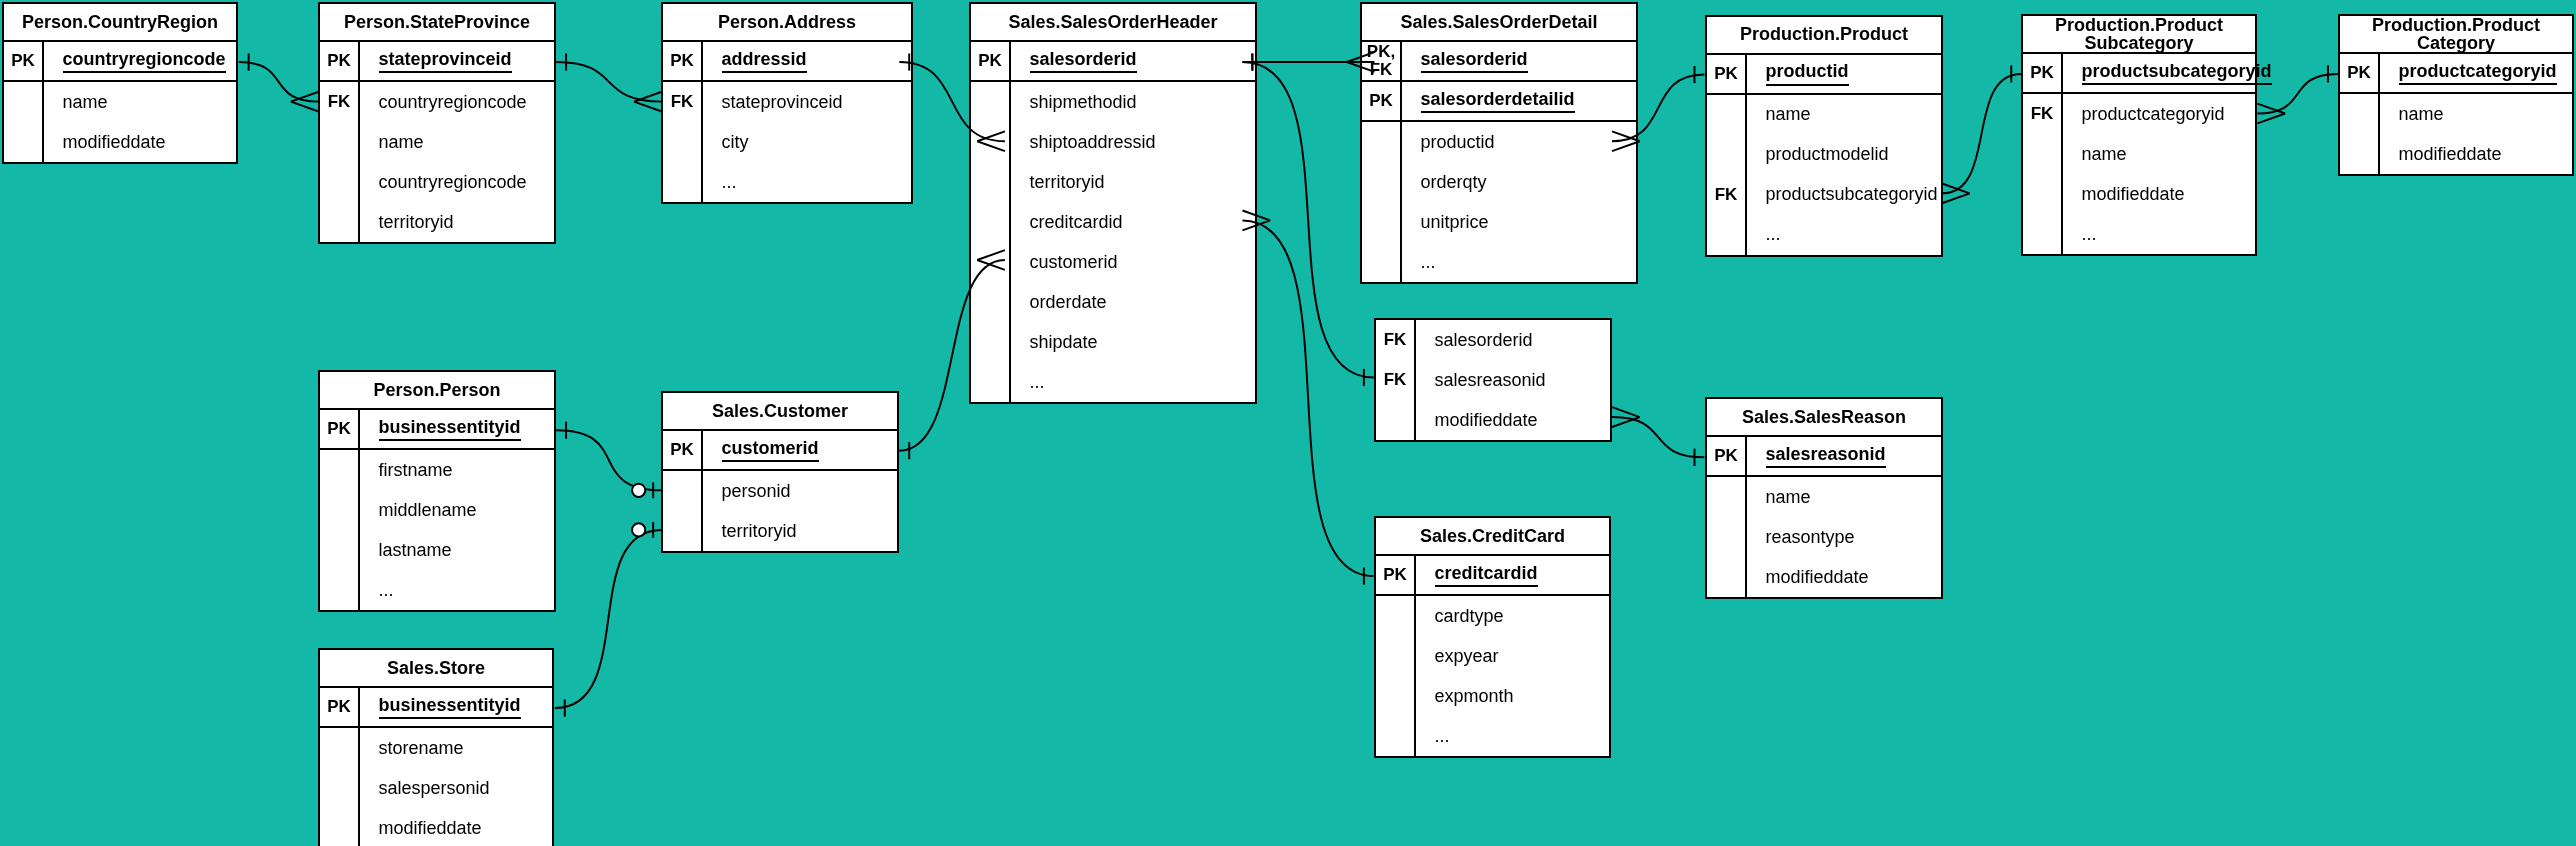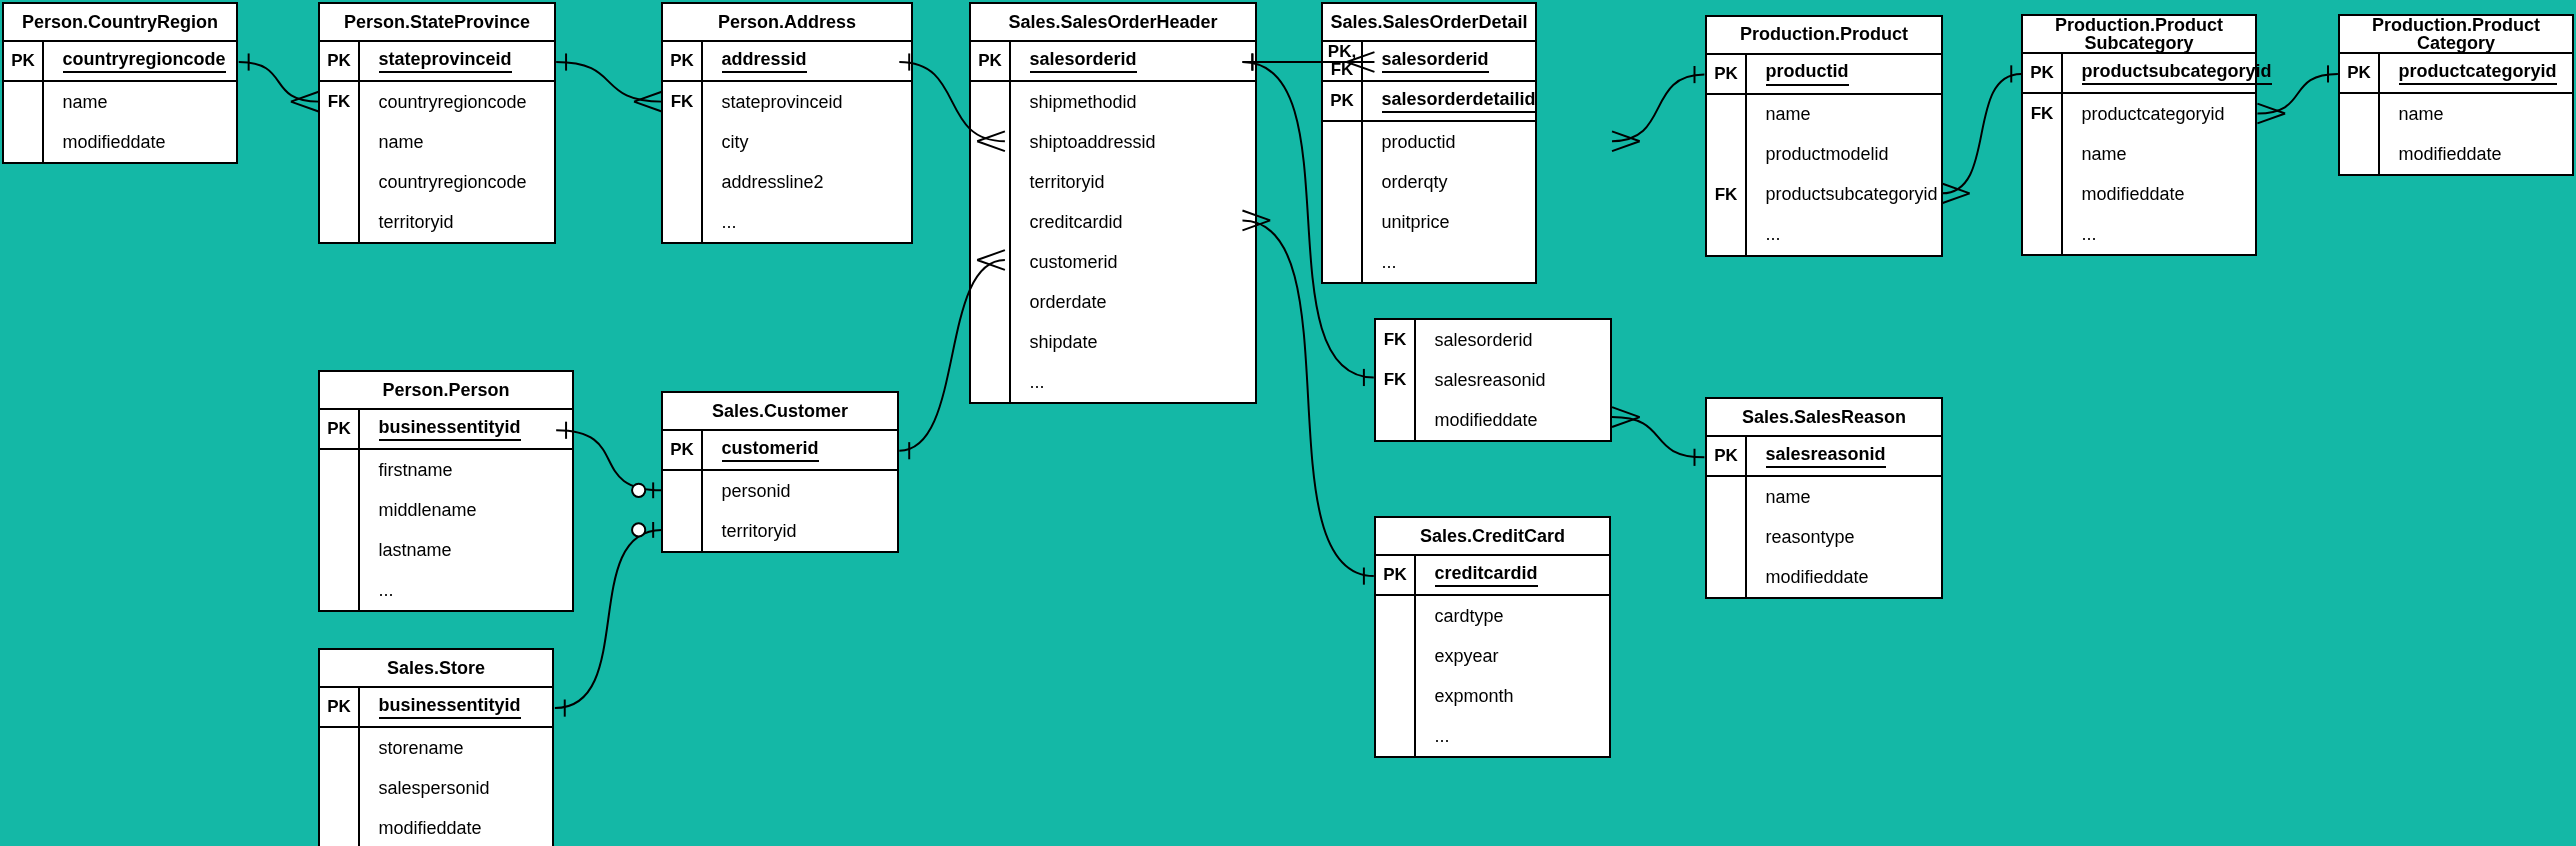--- a/index.html
+++ b/index.html
@@ -96,26 +96,20 @@
       </div>
       <div class="erow">
         <div class="key"></div>
         <div class="lbl">
           <span>city</span>
         </div>
       </div>
       <div class="erow">
         <div class="key"></div>
         <div class="lbl">
-          <span>addressline2</span>
-        </div>
-      </div>
-      <div class="erow">
-        <div class="key"></div>
-        <div class="lbl">
           <span>...</span>
         </div>
       </div>
     </div>
     <div class="entity" style="left: 969px; top: 2px; width: 288px;">
       <div class="entity-title">Sales.SalesOrderHeader</div>
       <div class="erow divider">
         <div class="key">PK</div>
         <div class="lbl">
           <span class="pktext">salesorderid</span>
@@ -163,21 +157,21 @@
           <span>shipdate</span>
         </div>
       </div>
       <div class="erow">
         <div class="key"></div>
         <div class="lbl">
           <span>...</span>
         </div>
       </div>
     </div>
-    <div class="entity" style="left: 1321px; top: 2px; width: 216px;">
+    <div class="entity" style="left: 1360px; top: 2px; width: 278px;">
       <div class="entity-title">Sales.SalesOrderDetail</div>
       <div class="erow divider">
         <div class="key">PK,
 FK</div>
         <div class="lbl">
           <span class="pktext">salesorderid</span>
         </div>
       </div>
       <div class="erow divider">
         <div class="key">PK</div>
@@ -292,21 +286,21 @@
           <span>name</span>
         </div>
       </div>
       <div class="erow">
         <div class="key"></div>
         <div class="lbl">
           <span>modifieddate</span>
         </div>
       </div>
     </div>
-    <div class="entity" style="left: 318px; top: 370px; width: 256px;">
+    <div class="entity" style="left: 318px; top: 370px; width: 238px;">
       <div class="entity-title">Person.Person</div>
       <div class="erow divider">
         <div class="key">PK</div>
         <div class="lbl">
           <span class="pktext">businessentityid</span>
         </div>
       </div>
       <div class="erow">
         <div class="key"></div>
         <div class="lbl">

